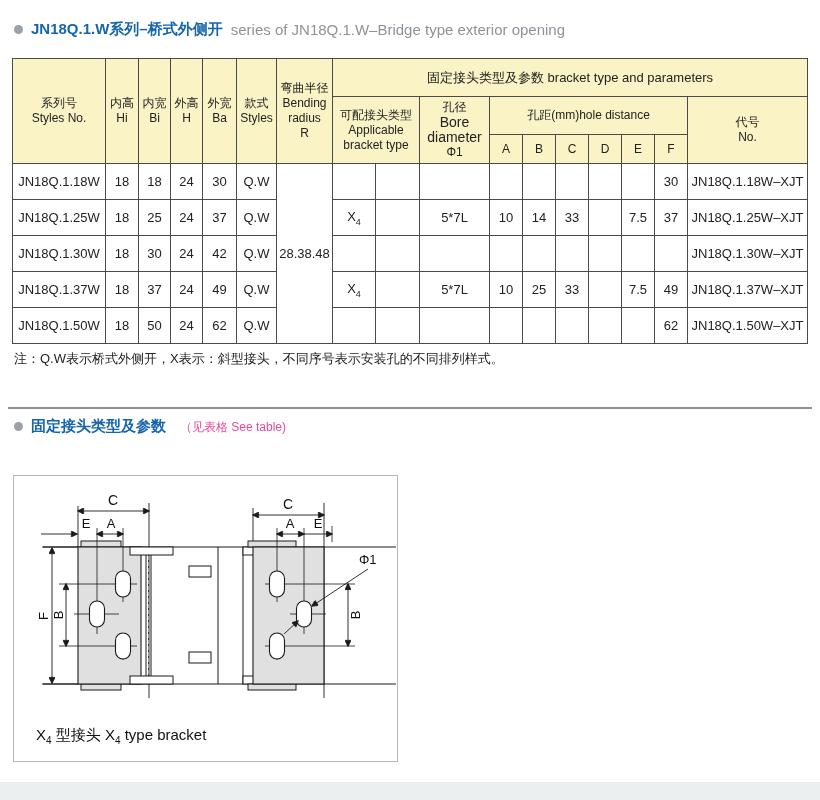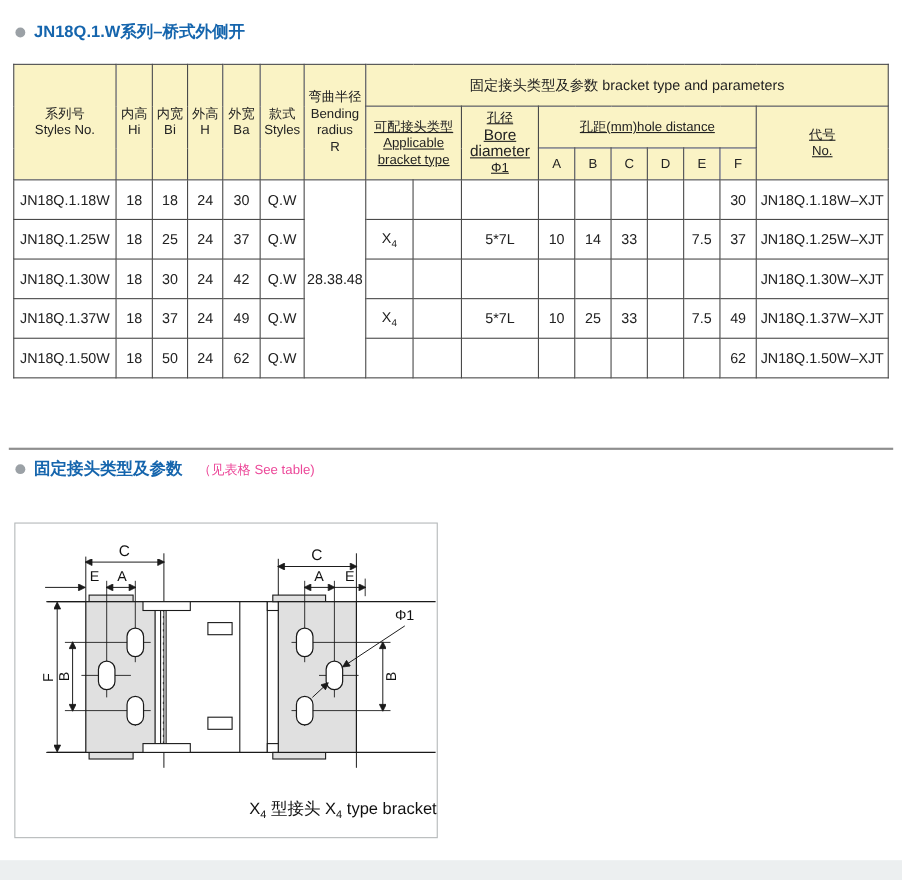--- a/index.html
+++ b/index.html
@@ -33,35 +33,36 @@
   .notes{position:absolute;left:14px;top:349px;font-size:13px;color:#333;line-height:20px;}
   .notes .nzh{color:#222;}
   .divider{position:absolute;left:8px;top:407px;width:804px;height:2px;background:#8f8f8f;}
 
   .diagram-box{
     position:absolute;left:13px;top:475px;width:385px;height:287px;
     border:1px solid #b5b8ba;background:#fff;box-sizing:border-box;
   }
   .diagram-box svg{position:absolute;left:0;top:0;}
   .dcaption{
-    position:absolute;left:0;top:250px;width:100%;text-align:right;
+    position:absolute;left:0;top:250px;width:100%;text-align:left;
     font-size:15px;color:#111;padding-left:22px;box-sizing:border-box;white-space:nowrap;
   }
   .dcaption sub{font-size:10px;}
   .footer-band{position:absolute;left:0;top:782px;width:820px;height:18px;background:#eceff0;}
 
   svg line, svg rect, svg path{stroke:#1a1a1a;}
   svg text{fill:#111;font-family:"Liberation Sans","DejaVu Sans",sans-serif;}
 </style>
 </head>
 <body>
 
 <div class="heading" style="top:20px;justify-content:center;">
   <span class="bullet"></span>
   <span class="h-zh">JN18Q.1.W系列–桥式外侧开</span>
+  <span class="h-en">series of JN18Q.1.W–Bridge type exterior opening</span>
 </div>
 
 <table class="spec">
   <colgroup>
     <col style="width:93px">
       <col style="width:33px">
       <col style="width:32px">
       <col style="width:32px">
     <col style="width:34px">
       <col style="width:40px">
@@ -107,21 +108,21 @@
         <div>弯曲半径</div>
         <div>Bending</div>
         <div>radius</div>
         <div>R</div>
       </th>
       <th colspan="10" class="group">
         <span>固定接头类型及参数</span>
         <span>bracket type and parameters</span>
       </th>
     </tr>
-    <tr style="height:38px;text-decoration:underline;">
+    <tr style="height:38px;">
       <th colspan="2" rowspan="2">
         <div>可配接头类型</div>
         <div>Applicable</div>
         <div>bracket type</div>
       </th>
       <th rowspan="2">
         <div>孔径</div>
         <div class="small">Bore diameter</div>
         <div>Φ1</div>
       </th>
@@ -231,20 +232,21 @@
       <td></td>
       <td></td>
       <td></td>
       <td>62</td>
       <td class="lft">JN18Q.1.50W–XJT</td>
     </tr>
   </tbody>
 </table>
 
 <div class="notes">
+  <div class="nzh">注：Q.W表示桥式外侧开，X表示：斜型接头，不同序号表示安装孔的不同排列样式。</div>
 </div>
 
 <div class="divider"></div>
 
 <div class="heading" style="top:417px;">
   <span class="bullet"></span>
   <span class="h-zh">固定接头类型及参数</span>
   <span class="h-hint">（见表格 See table)</span>
 </div>
 

